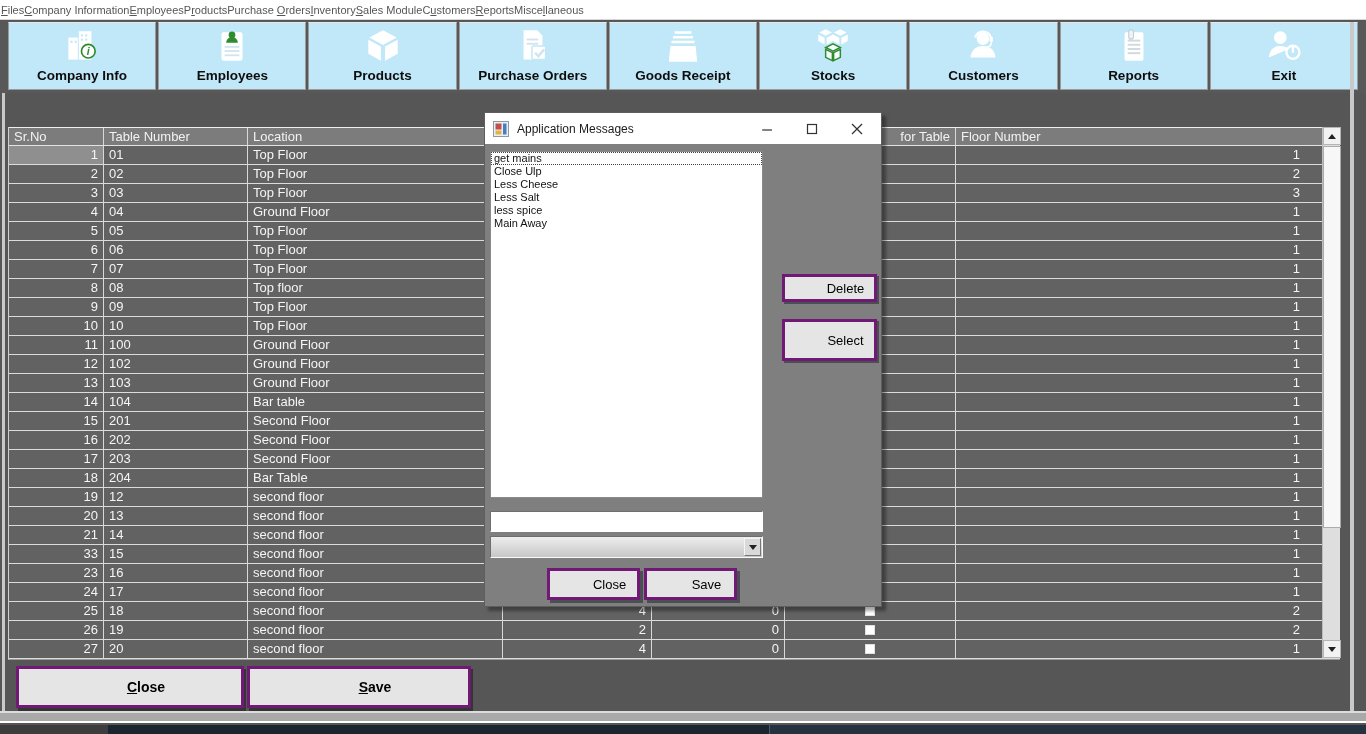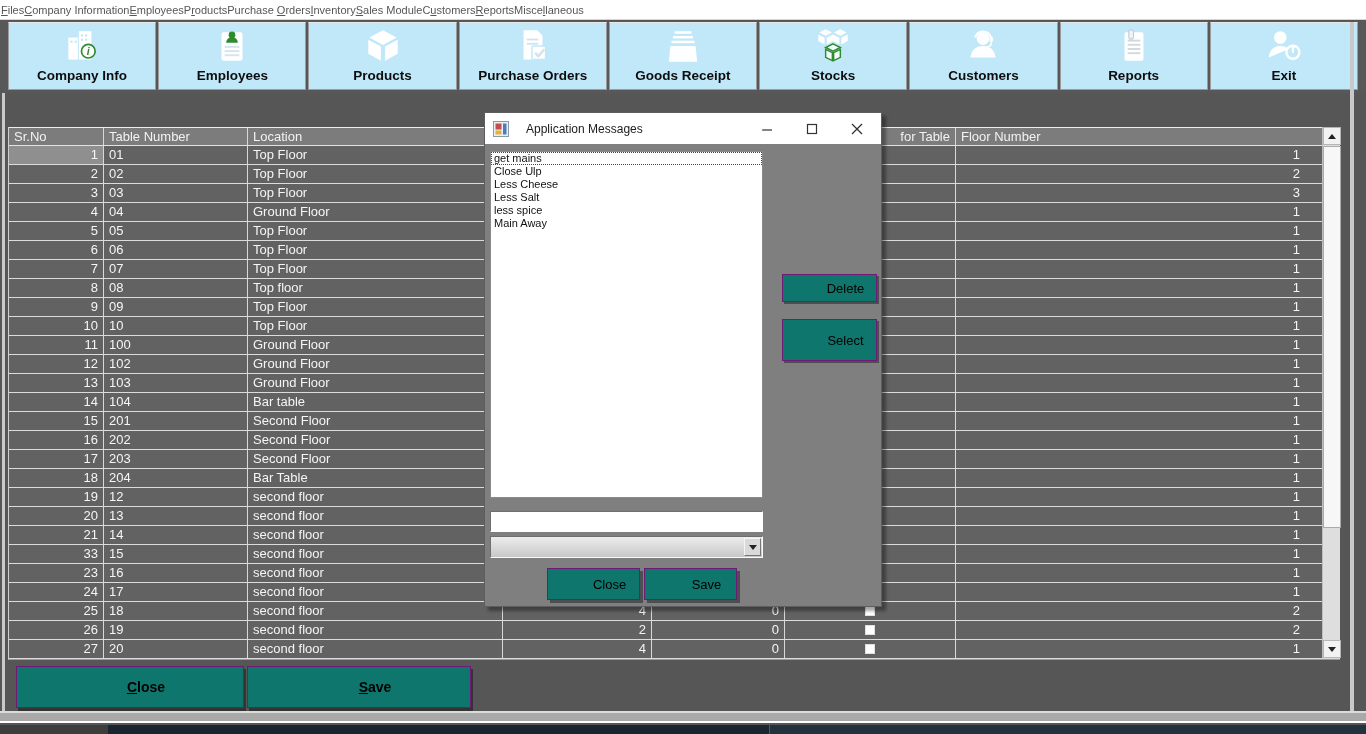--- a/index.html
+++ b/index.html
@@ -50,34 +50,34 @@
   .vscroll { position:absolute; right:0; top:0; width:18px; height:531px; background:#dedede; border-left:1px solid #bdbdbd; }
   .sbtn { position:absolute; left:0; width:18px; height:18px; background:#f2f2f2; border:1px solid #b5b5b5;
           display:flex; align-items:center; justify-content:center; }
   .sbtn.up { top:0; }
   .sbtn.down { bottom:0; }
   .sthumb { position:absolute; left:0; top:19px; width:18px; height:382px; background:#f7f7f7; border:1px solid #ababab; }
   .tri-up   { width:0; height:0; border-left:4px solid transparent; border-right:4px solid transparent; border-bottom:5px solid #222; }
   .tri-down { width:0; height:0; border-left:4px solid transparent; border-right:4px solid transparent; border-top:5px solid #222; }
 
   
-  .blue-btn { position:absolute; background:#0f766e; border:1px solid #701a75; font-family:"Liberation Sans",sans-serif;
+  .blue-btn { position:absolute; background:#e5e5e5; border:3px solid #701a75; font-family:"Liberation Sans",sans-serif;
               font-size:13px; color:#000; cursor:default;padding-left:32px; }
   .footer-close { left:16px;  top:666px; width:228px; height:42px; font-size:14px; font-weight:bold;
                   box-shadow:2px 3px 0 rgba(25,25,25,0.55); }
   .footer-save  { left:247px; top:666px; width:224px; height:42px; font-size:14px; font-weight:bold;
                   box-shadow:2px 3px 0 rgba(25,25,25,0.55); }
 
   
   .dialog { position:absolute; left:484px; top:112px; width:398px; height:495px; background:#7f7f7f;
             border:1px solid #5e5e5e; box-shadow:4px 4px 3px rgba(0,0,0,0.35); z-index:50; }
   .dlg-title { position:absolute; left:0; top:0; width:100%; height:31px; background:#ffffff;
                display:flex; align-items:center; }
   .dlg-icon { margin-left:8px; width:16px; height:16px; flex:0 0 auto; }
-  .dlg-title-text { margin-left:17px; font-size:12px; color:#1a1a1a; }
+  .dlg-title-text { margin-left:8px; font-size:12px; color:#1a1a1a; }
   .dlg-controls { position:absolute; right:7px; top:0; height:31px; display:flex; gap:11px; }
   .dlg-ctrl { width:34px; height:31px; display:flex; align-items:center; justify-content:center; }
   .listbox { position:absolute; left:5px; top:38px; width:273px; height:347px; background:#ffffff;
              border:1px solid #8a8a8a; overflow:hidden; }
   .lb-item { font-size:11px; line-height:13px; color:#111; padding:0 3px; white-space:nowrap; }
   .lb-item.focused { outline:1px dotted #444; outline-offset:-1px; }
   .dlg-delete { left:297px; top:161px; width:95px; height:28px; box-shadow:2px 2px 0 rgba(35,40,45,0.55); }
   .dlg-select { left:297px; top:206px; width:95px; height:42px; box-shadow:2px 2px 0 rgba(35,40,45,0.55); }
   .dlg-input { position:absolute; left:5px; top:398px; width:273px; height:21px; background:#ffffff;
                border:1px solid; border-color:#6e6e6e #ffffff #ffffff #6e6e6e; font-size:12px; padding:0 3px; }

